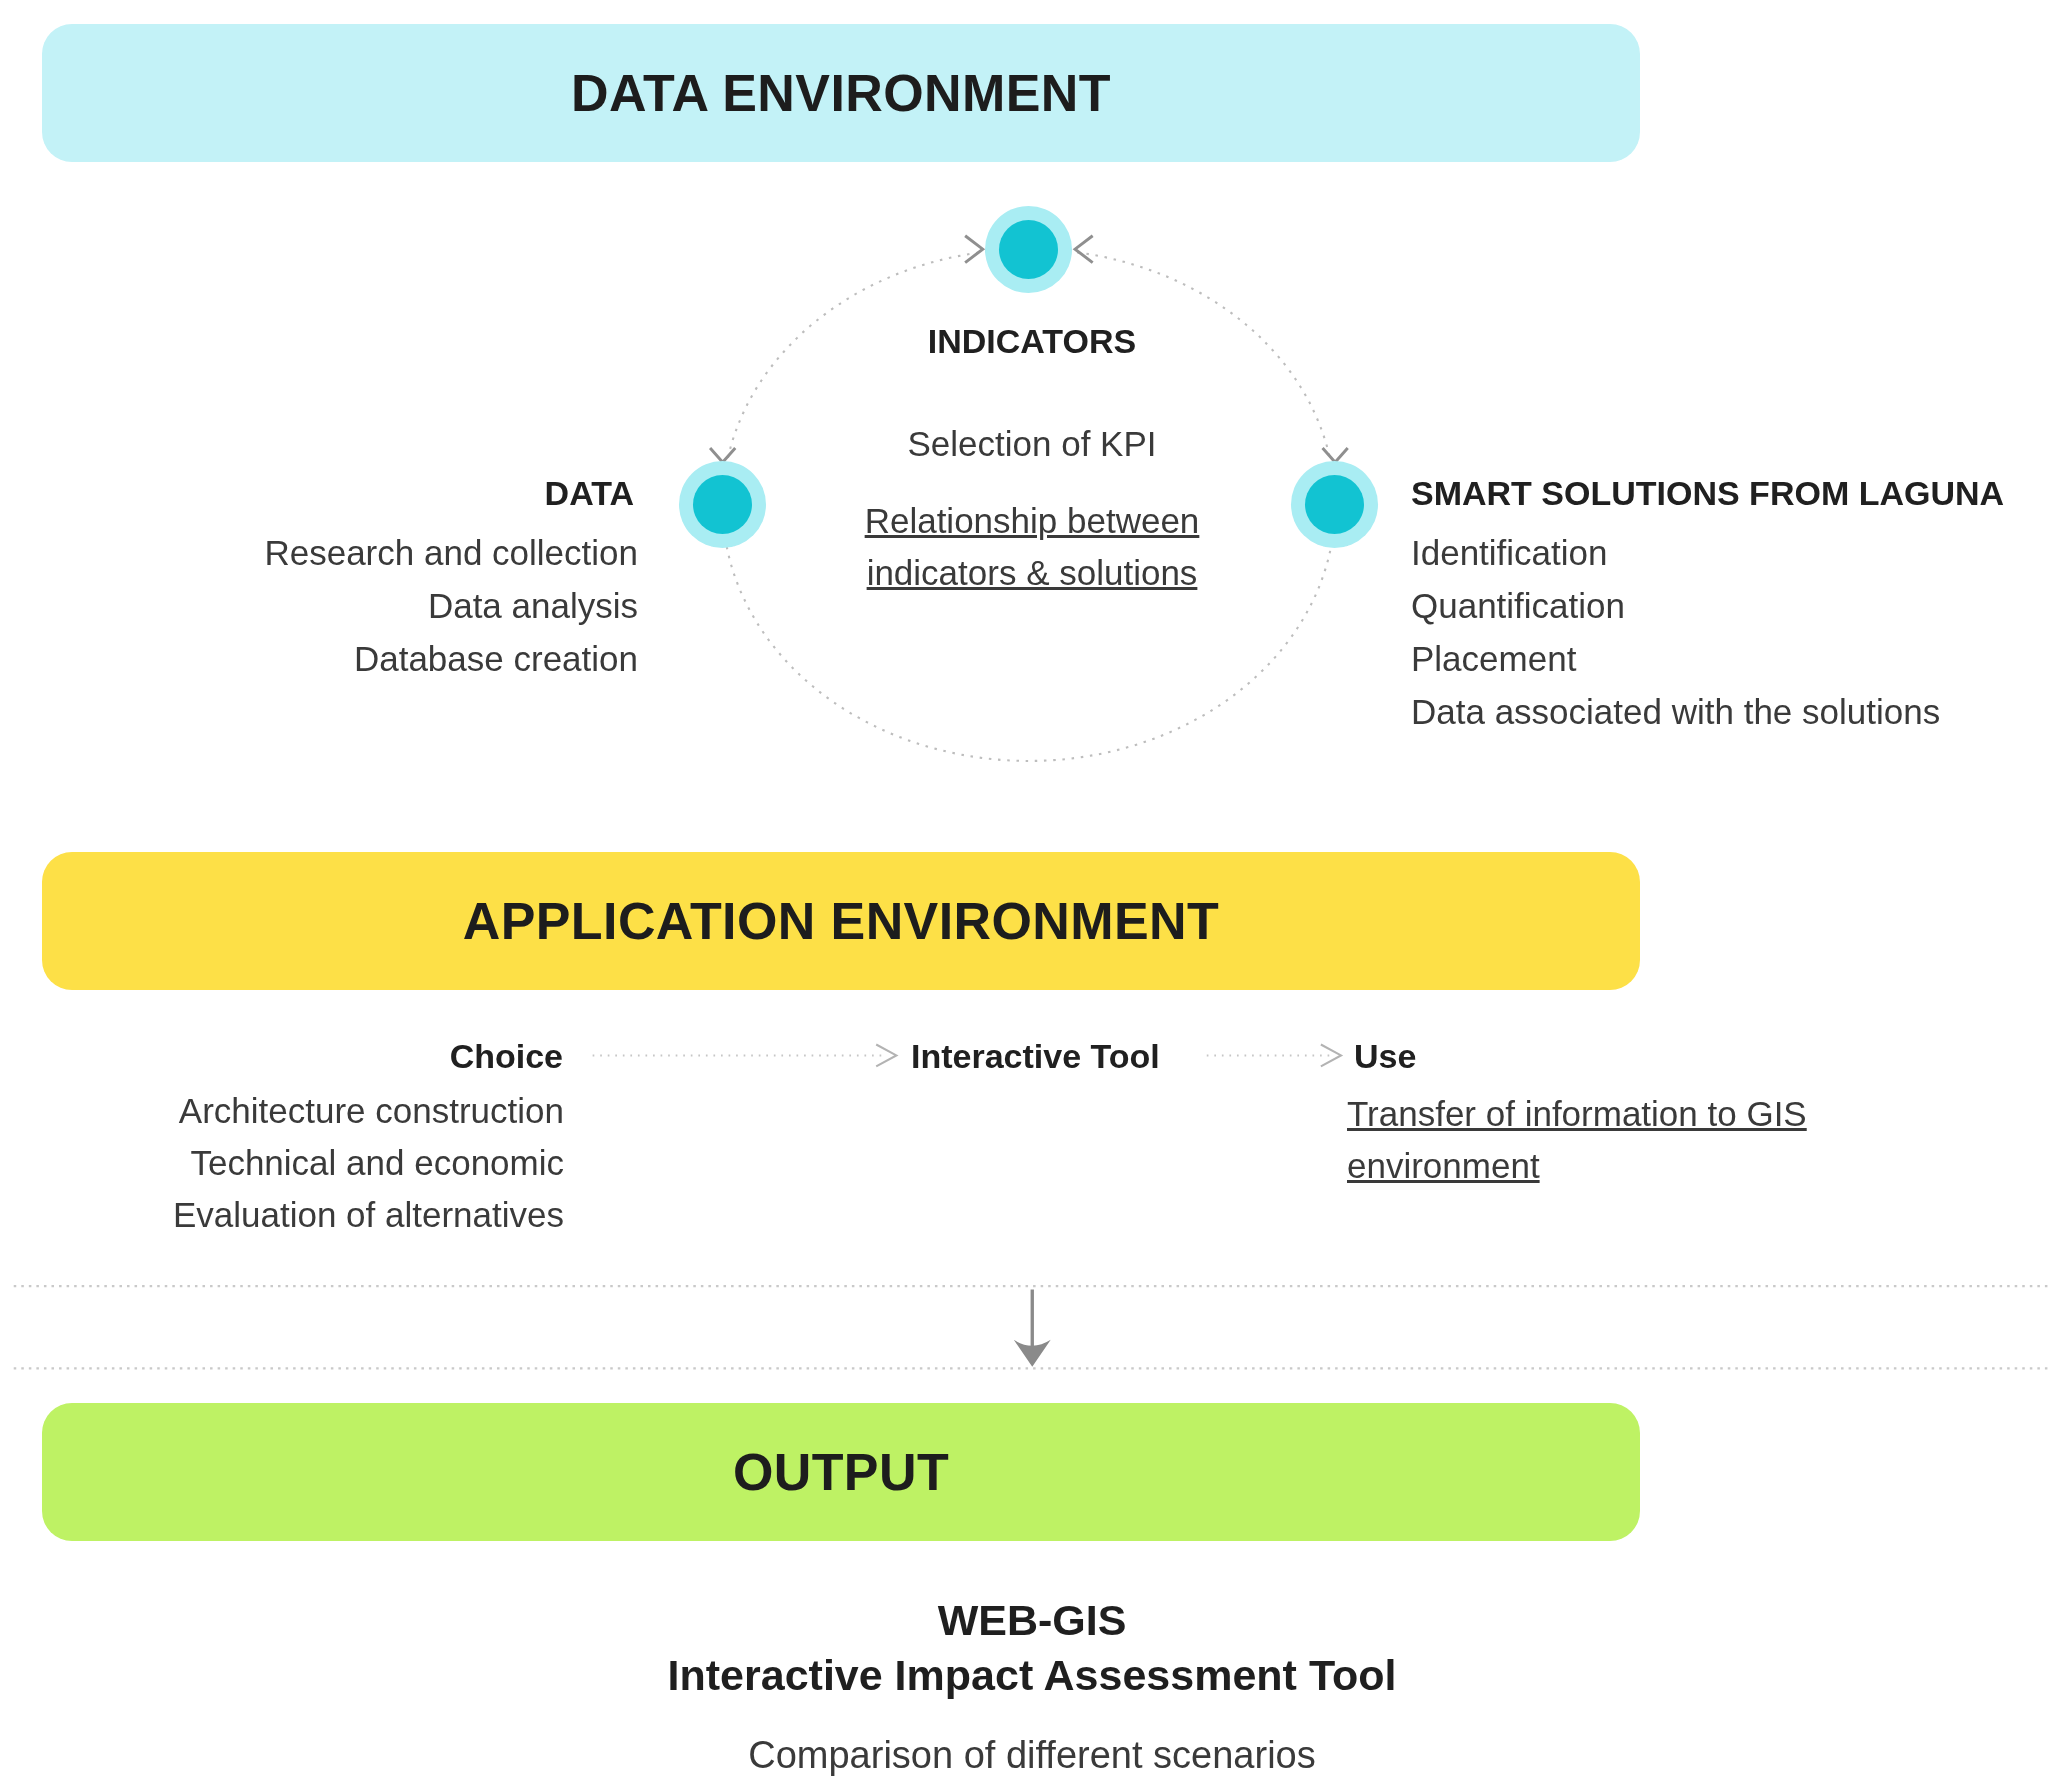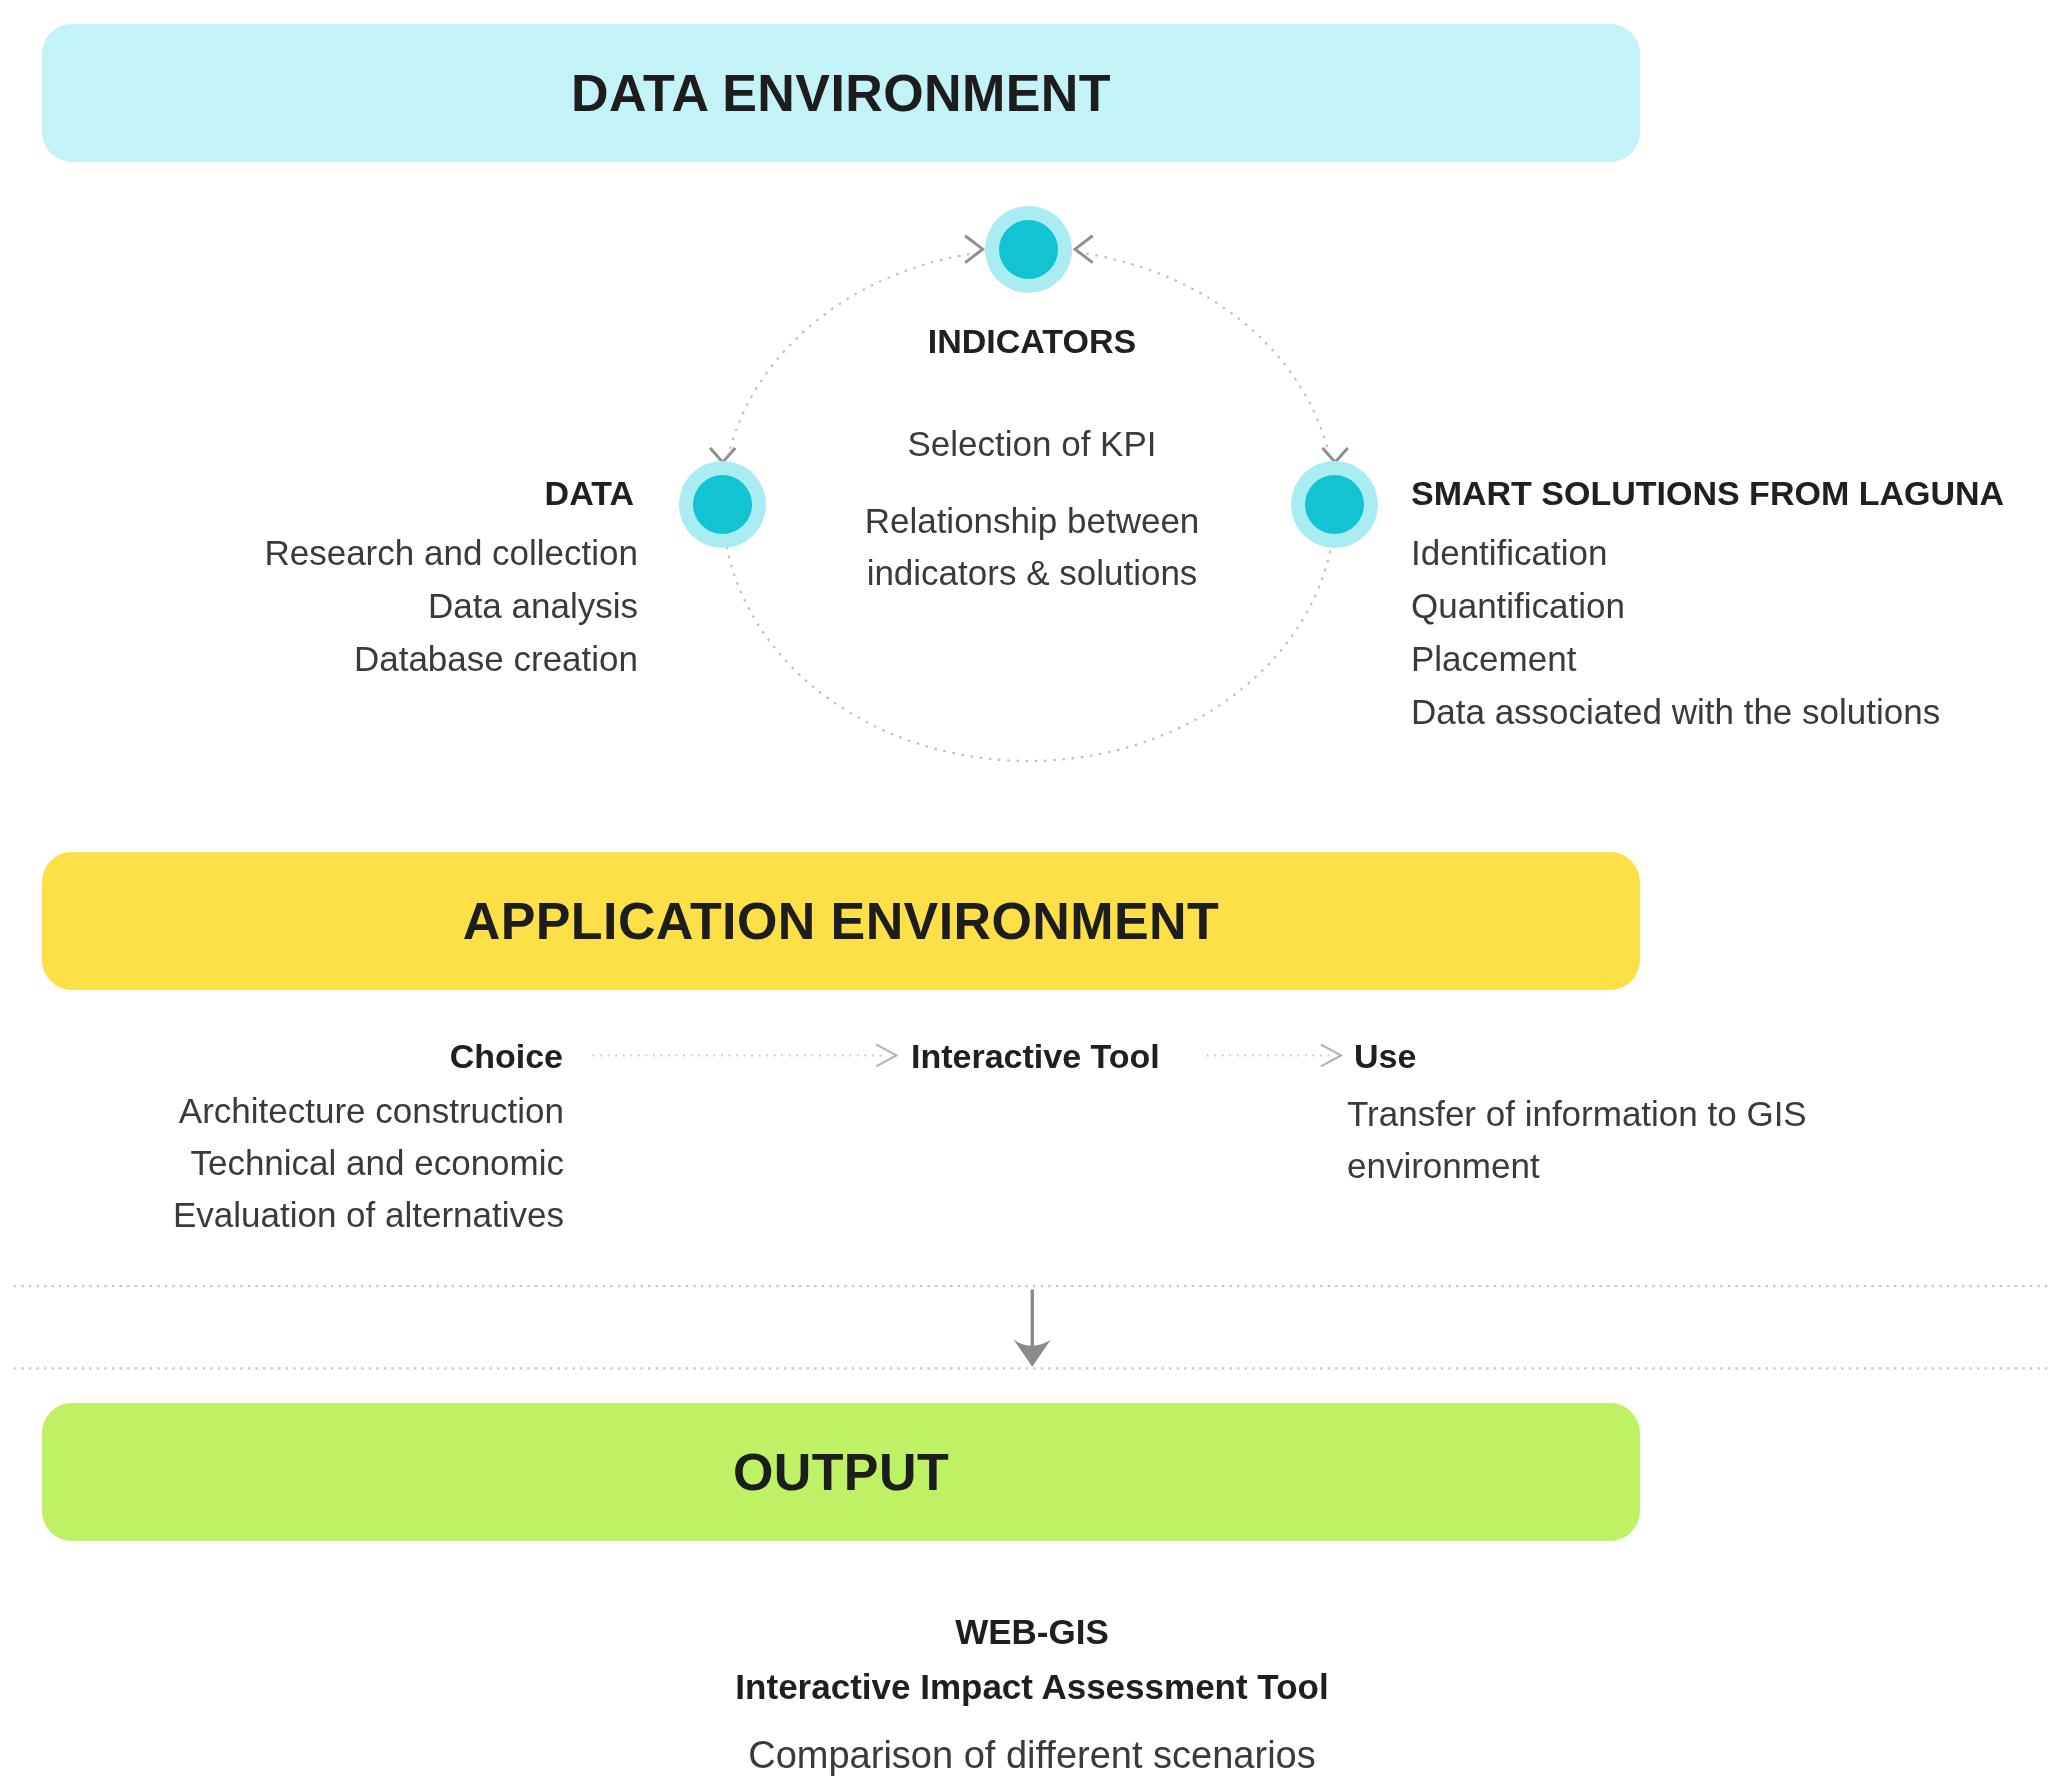--- a/index.html
+++ b/index.html
@@ -39,40 +39,40 @@
   .node-data{left:679px;top:461px;}
   .node-smart{left:1291px;top:461px;}
 
   
   .tblock{position:absolute;z-index:4;white-space:nowrap;}
   .heading{font-size:34px;font-weight:700;color:#202020;line-height:42px;}
   .body-text{font-size:35px;font-weight:400;color:#3a3a3a;line-height:53px;}
   .center-x{transform:translateX(-50%);text-align:center;}
   .right-align{text-align:right;}
   .left-align{text-align:left;}
-  .wrap{white-space:normal;}
+  .wrap{white-space:normal;text-decoration:underline;}
 
   .indicators-title{left:1032px;top:320px;}
   .indicators-line1{left:1032px;top:397px;margin-top:20px;}
   .indicators-line2{left:1032px;top:495px;width:403px;line-height:52px;}
 
   .data-title{right:1428px;top:472px;margin-left:40px;}
   .data-list{right:1424px;top:526px;}
 
   .smart-title{left:1411px;top:472px;}
   .smart-list{left:1411px;top:526px;}
 
   .choice-title{right:1499px;top:1035px;}
   .tool-title{left:911px;top:1035px;}
   .use-title{left:1354px;top:1035px;}
   .choice-list{right:1498px;top:1085px;line-height:52px;}
   .use-list{left:1347px;top:1088px;width:545px;line-height:52px;}
 
   .footer-line{left:1032px;z-index:4;}
-  .footer-bold{font-size:35px;font-weight:700;color:#1f1f1f;line-height:44px;margin-top:12px;}
+  .footer-bold{font-size:43px;font-weight:700;color:#1f1f1f;line-height:44px;}
   .footer-normal{font-size:38px;font-weight:400;color:#3a3a3a;line-height:44px;margin-top:12px;}
   .footer-1{top:1598px;}
   .footer-2{top:1653px;}
   .footer-3{top:1721px;}
 </style>
 </head>
 <body>
 
 <div class="canvas">
 

